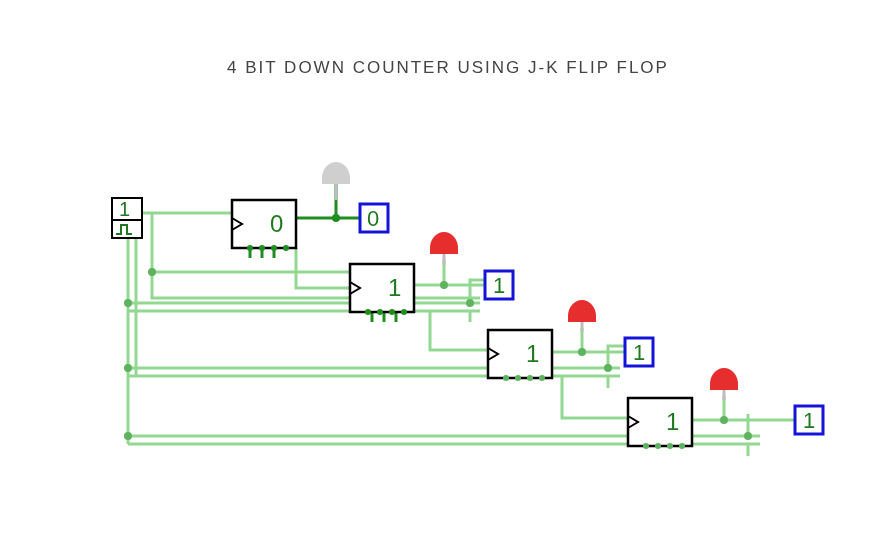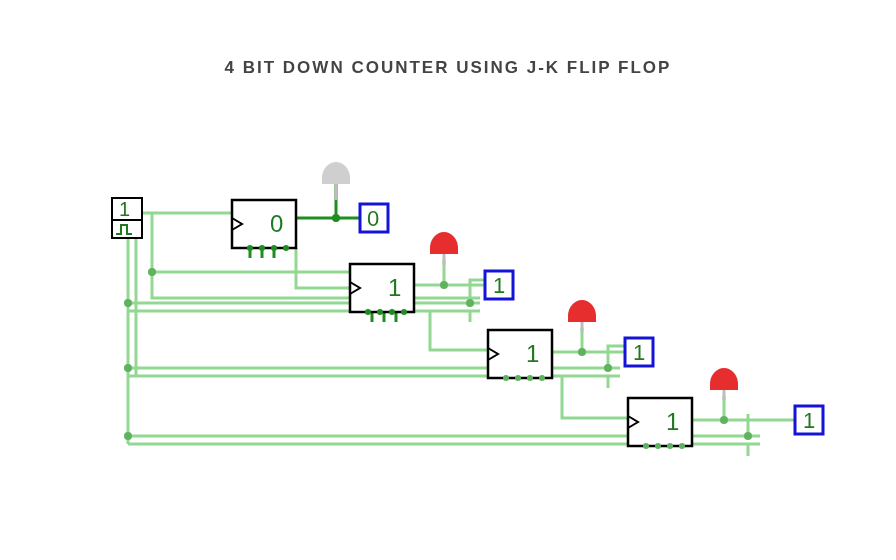--- a/index.html
+++ b/index.html
@@ -13,21 +13,21 @@
   }
   .title {
     position: absolute;
     top: 58px;
     left: 0;
     width: 100%;
     text-align: center;
     font-size: 17px;
     letter-spacing: 2px;
     color: #444;
-    font-weight: 700;
+    font-weight: 400;
   }
   svg { position: absolute; top: 0; left: 0; }
   .wire-on  { stroke: #1f8d1f; stroke-width: 3; fill: none; }
   .wire-off { stroke: #92d892; stroke-width: 3; fill: none; }
   .dot-on   { fill: #1f8d1f; }
   .dot-off  { fill: #5fb35f; }
   .ff-box   { fill: #fff; stroke: #000; stroke-width: 2.5; }
   .ff-text  { font-family: Arial; font-size: 24px; fill: #1f7a1f; }
   .probe-box { fill: #fff; stroke: #1414d8; stroke-width: 3; }
   .probe-text{ font-family: Arial; font-size: 22px; fill: #1f7a1f; }

